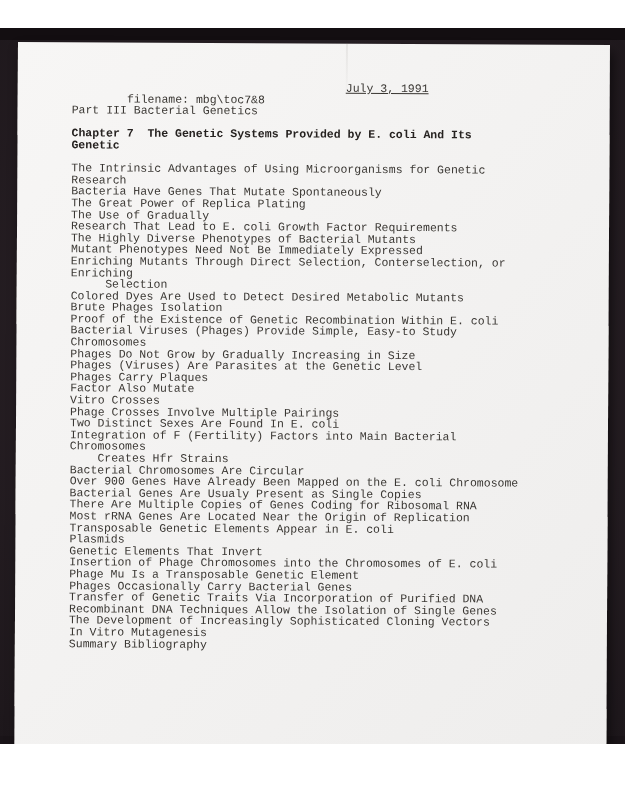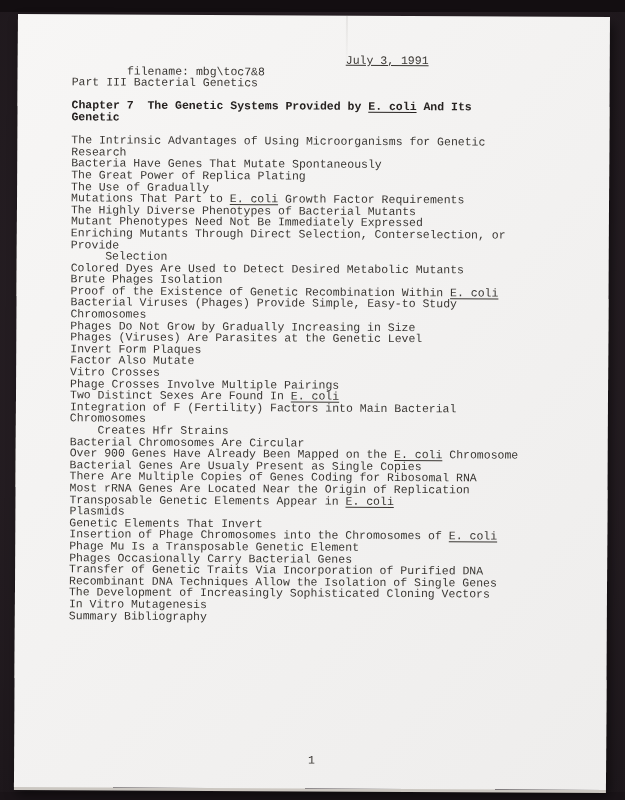--- a/index.html
+++ b/index.html
@@ -6,23 +6,24 @@
     margin: 0;
     padding: 0;
     width: 625px;
     height: 800px;
     overflow: hidden;
     font-family: "Liberation Mono", "DejaVu Sans Mono", monospace;
   }
   .scene {
     position: relative;
     width: 625px;
-    height: 800px;
+    height: 716px;
     background: radial-gradient(ellipse at 50% 45%, #2e262b 0%, #271f24 55%, #1d171b 100%);
     overflow: hidden;
+    margin-top: 28px;
   }
   .band-top {
     position: absolute;
     top: 0; left: 0;
     width: 625px; height: 12px;
     background: #130e11;
   }
   .band-bottom {
     position: absolute;
     bottom: 0; left: 0;
@@ -47,21 +48,21 @@
   .content {
     position: absolute;
     left: 54px; top: 39px;
     width: 510px;
     color: #3a3733;
     font-size: 11.5px;
     line-height: 11.6px;
     letter-spacing: 0;
   }
   .line { white-space: pre; }
-  .u { text-decoration: underline; text-underline-offset: 2px; text-align: right; }
+  .u { text-underline-offset: 2px; text-align: right; }
   .header-row { position: relative; height: 11.6px; white-space: pre; }
   .date { position: absolute; left: 274px; top: 0; text-decoration: underline; }
   .part-title { margin-top: 11.6px; }
   .chapter-title {
     margin-top: 11.6px;
     font-weight: bold;
     color: #262220;
   }
   .toc-list { margin-top: 11.6px; }
   .page-number {
@@ -95,34 +96,34 @@
           <div class="line"><span>Chapter 7  The Genetic Systems Provided by </span><span class="u">E. coli</span><span> And Its</span></div>
           <div class="line"><span>Genetic</span></div>
         </div>
 
       <div class="toc-list">
           <div class="line"><span>The Intrinsic Advantages of Using Microorganisms for Genetic</span></div>
           <div class="line"><span>Research</span></div>
           <div class="line"><span>Bacteria Have Genes That Mutate Spontaneously</span></div>
           <div class="line"><span>The Great Power of Replica Plating</span></div>
           <div class="line"><span>The Use of Gradually</span></div>
-          <div class="line"><span>Mutations That Part to </span><span class="u">E. coli</span><span> Growth Factor Requirements</span></div>
+          <div class="line"><span>Research That Lead to </span><span class="u">E. coli</span><span> Growth Factor Requirements</span></div>
           <div class="line"><span>The Highly Diverse Phenotypes of Bacterial Mutants</span></div>
           <div class="line"><span>Mutant Phenotypes Need Not Be Immediately Expressed</span></div>
           <div class="line"><span>Enriching Mutants Through Direct Selection, Conterselection, or</span></div>
-          <div class="line"><span>Provide</span></div>
+          <div class="line"><span>Enriching</span></div>
           <div class="line"><span>     Selection</span></div>
           <div class="line"><span>Colored Dyes Are Used to Detect Desired Metabolic Mutants</span></div>
           <div class="line"><span>Brute Phages Isolation</span></div>
           <div class="line"><span>Proof of the Existence of Genetic Recombination Within </span><span class="u">E. coli</span></div>
           <div class="line"><span>Bacterial Viruses (Phages) Provide Simple, Easy-to Study</span></div>
           <div class="line"><span>Chromosomes</span></div>
           <div class="line"><span>Phages Do Not Grow by Gradually Increasing in Size</span></div>
           <div class="line"><span>Phages (Viruses) Are Parasites at the Genetic Level</span></div>
-          <div class="line"><span>Invert Form Plaques</span></div>
+          <div class="line"><span>Phages Carry Plaques</span></div>
           <div class="line"><span>Factor Also Mutate</span></div>
           <div class="line"><span>Vitro Crosses</span></div>
           <div class="line"><span>Phage Crosses Involve Multiple Pairings</span></div>
           <div class="line"><span>Two Distinct Sexes Are Found In </span><span class="u">E. coli</span></div>
           <div class="line"><span>Integration of F (Fertility) Factors into Main Bacterial</span></div>
           <div class="line"><span>Chromosomes</span></div>
           <div class="line"><span>    Creates Hfr Strains</span></div>
           <div class="line"><span>Bacterial Chromosomes Are Circular</span></div>
           <div class="line"><span>Over 900 Genes Have Already Been Mapped on the </span><span class="u">E. coli</span><span> Chromosome</span></div>
           <div class="line"><span>Bacterial Genes Are Usualy Present as Single Copies</span></div>

